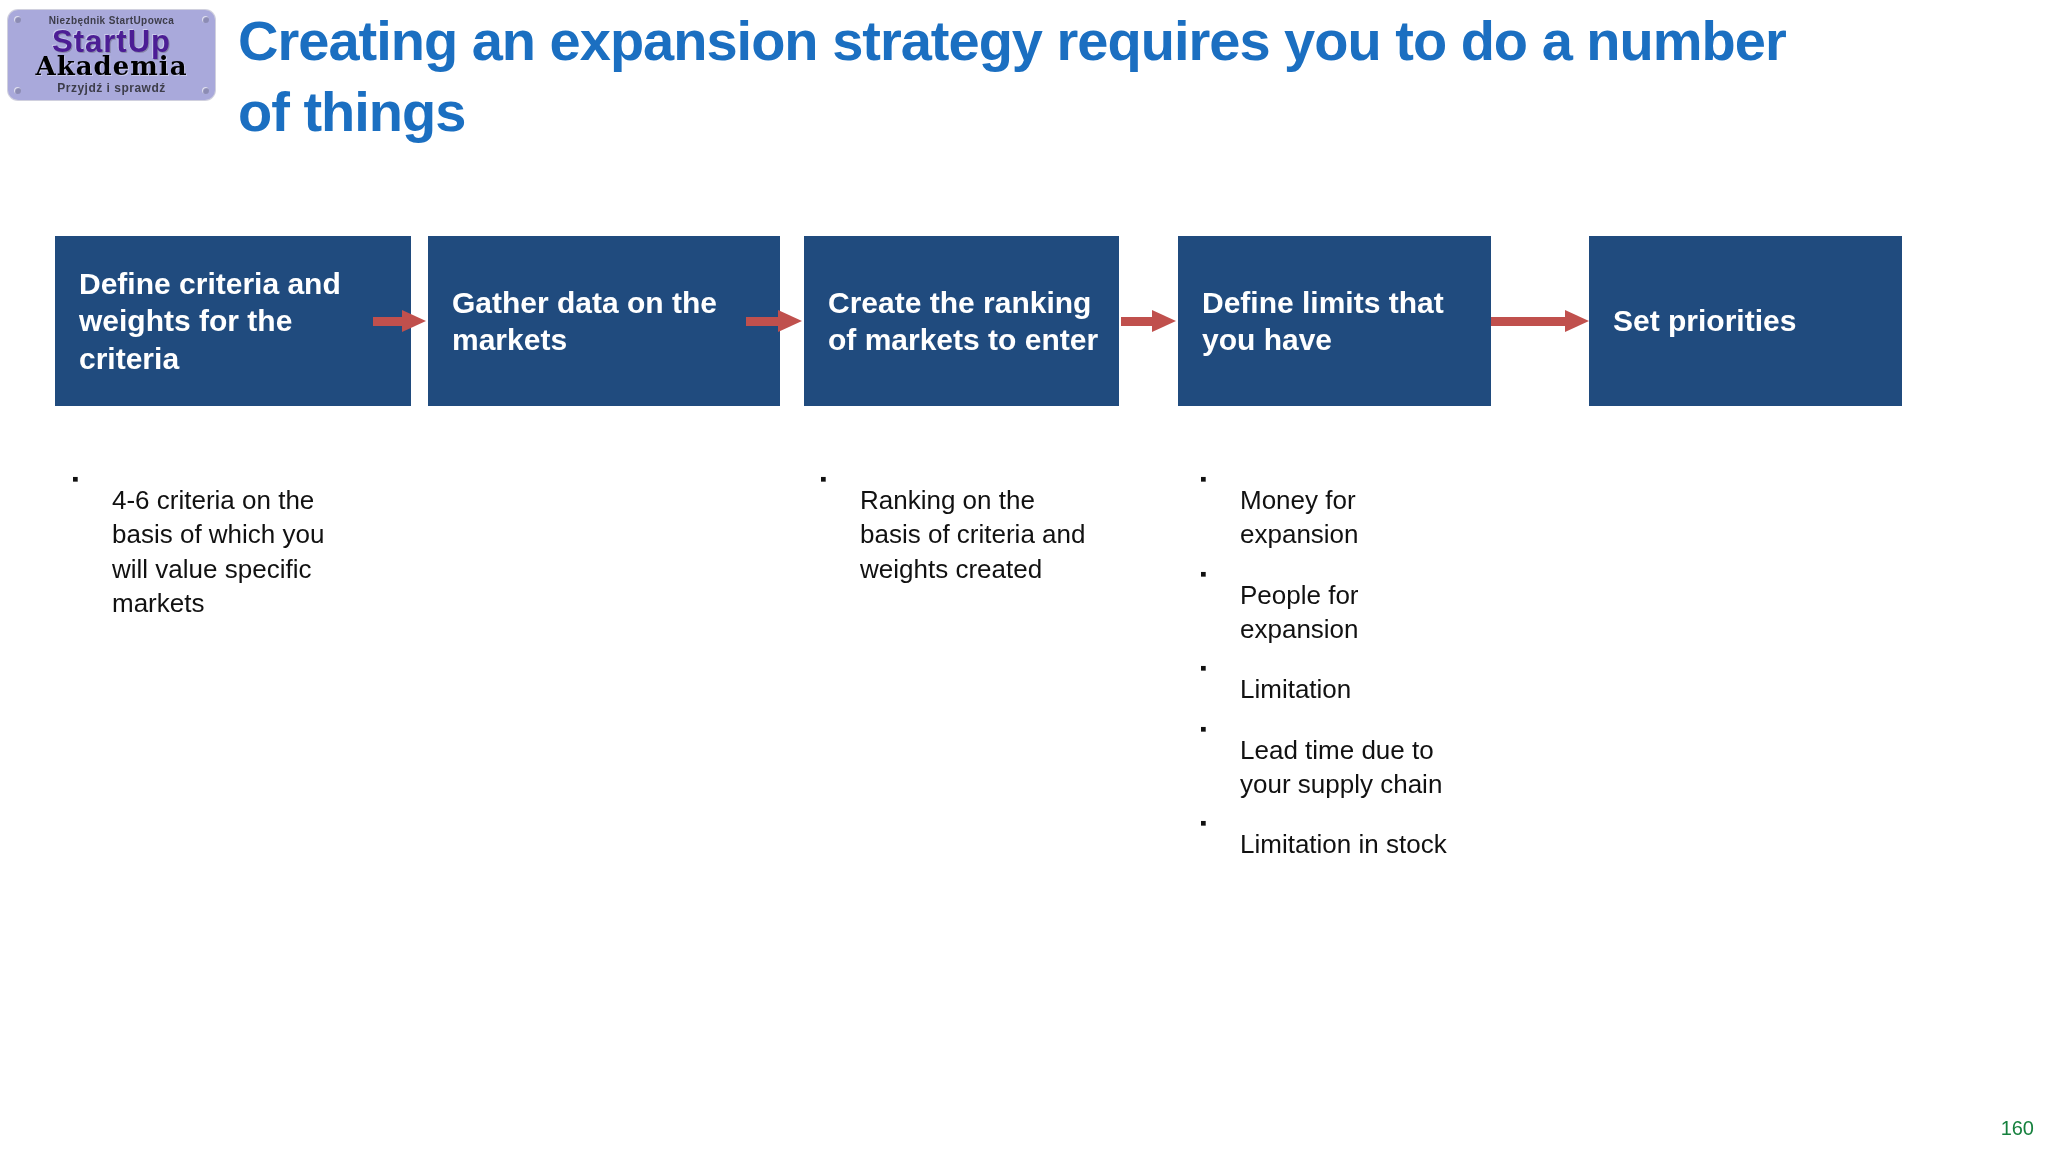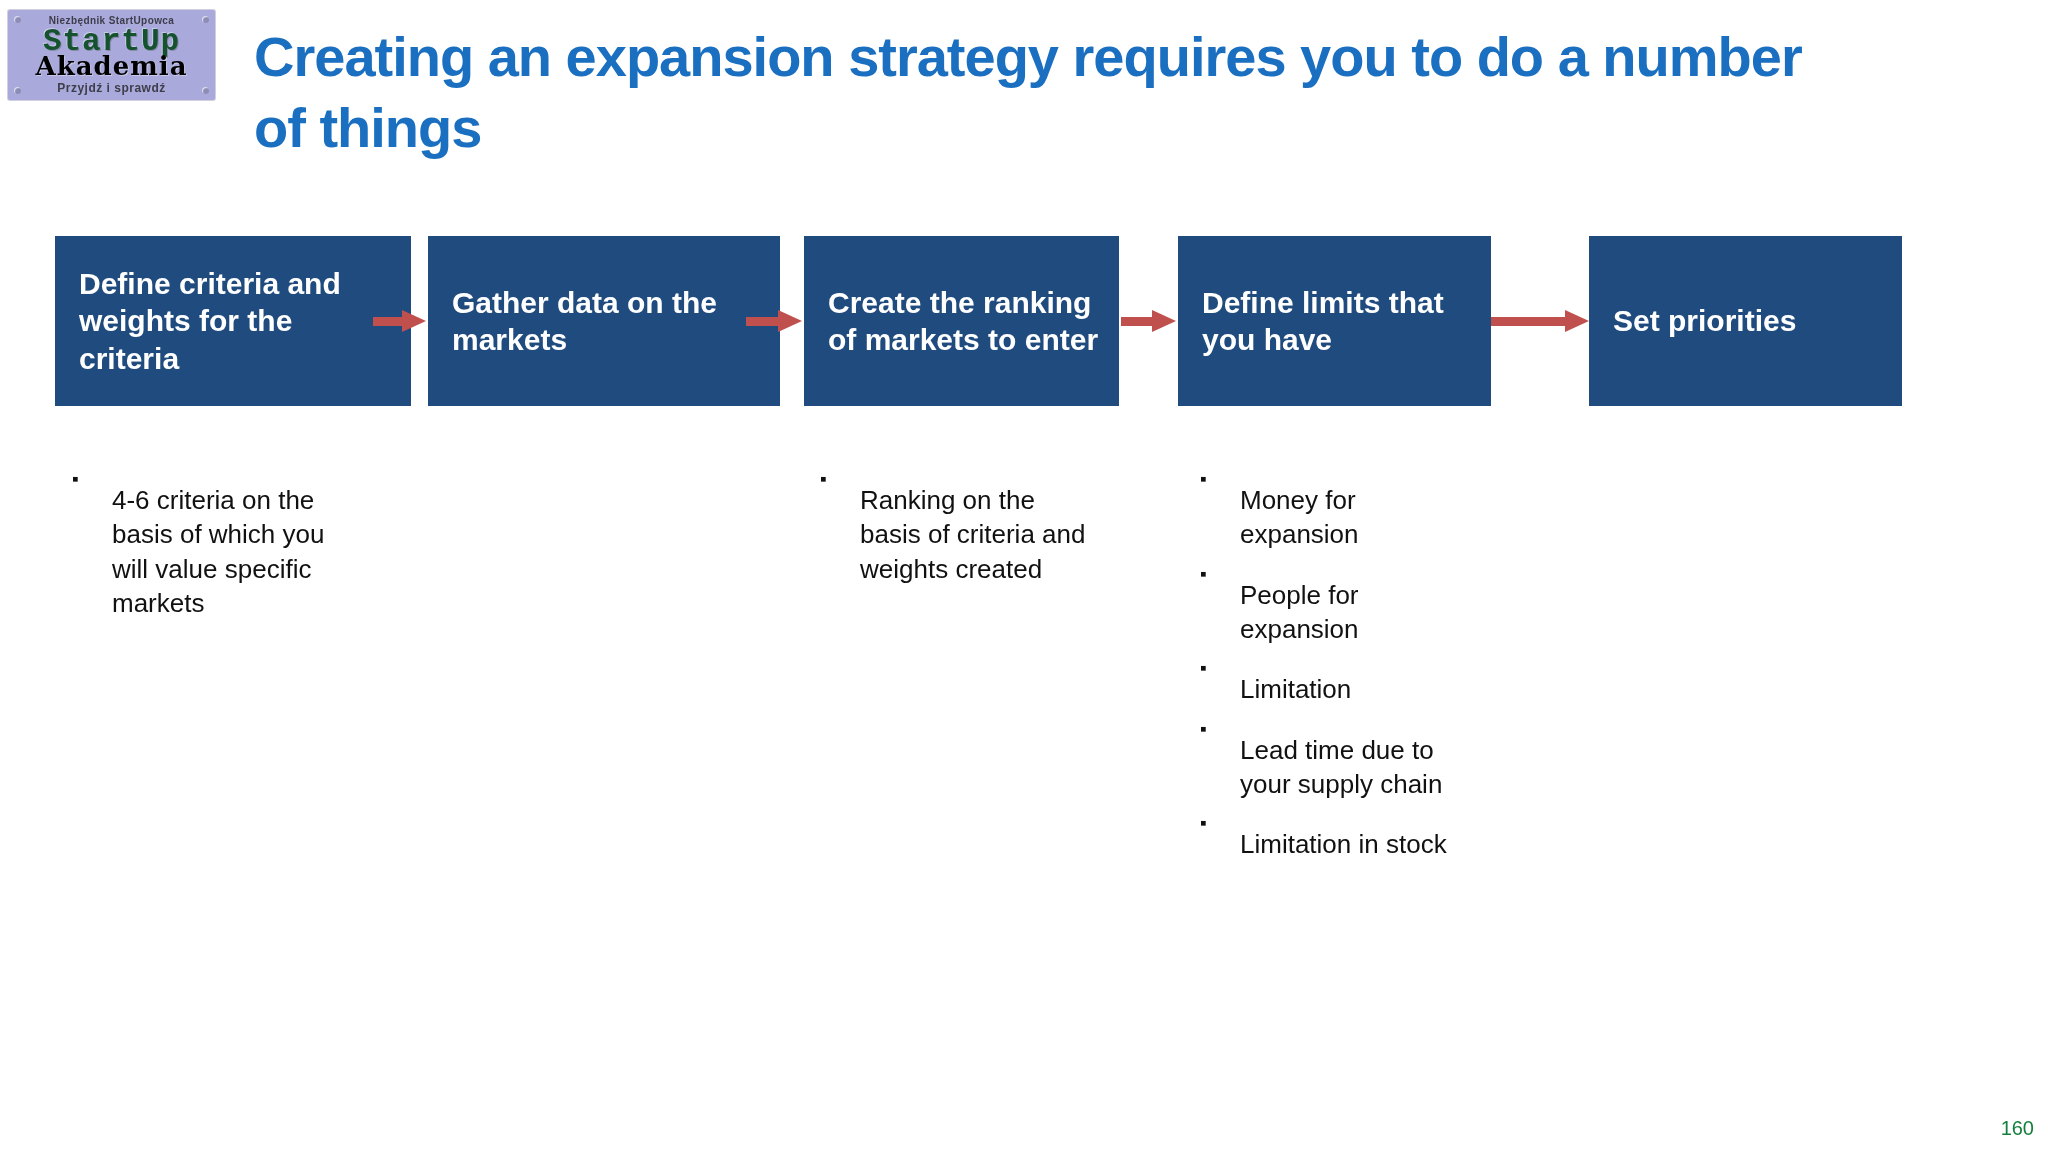--- a/index.html
+++ b/index.html
@@ -5,42 +5,42 @@
   html,body{margin:0;padding:0;}
   body{
     width:2048px;height:1152px;position:relative;background:#ffffff;
     font-family:"Liberation Sans",sans-serif;overflow:hidden;
   }
   .slide{position:absolute;inset:0;}
 
   
   .logo{
     position:absolute;left:8px;top:10px;width:207px;height:90px;
-    background:var(--logo_bg,#A9A9DB);border-radius:2px;
+    background:var(--logo_bg,#A9A9DB);border-radius:10px;
     display:flex;flex-direction:column;align-items:center;justify-content:center;
     box-shadow:0 0 0 1px rgba(120,120,160,.35);
   }
   .logo-top{font-size:10px;font-weight:bold;color:#3d3d4a;letter-spacing:.4px;margin-bottom:1px;}
   .logo-main1{
-    font-family:Liberation Mono, monospace;font-weight:bold;font-size:31px;line-height:.95;
-    color:#14532d;text-shadow:1px 1px 0 #8888aa, -1px -1px 0 #c9c9ea;letter-spacing:1px;
+    font-family:Liberation Sans, sans-serif;font-weight:bold;font-size:31px;line-height:.95;
+    color:#4c1d95;text-shadow:1px 1px 0 #8888aa, -1px -1px 0 #c9c9ea;letter-spacing:1px;
   }
   .logo-main2{
     font-family:"DejaVu Serif",serif;font-weight:bold;font-size:26px;line-height:.95;
     color:#000000;text-shadow:1px 1px 0 #c9c9ea;letter-spacing:1px;margin-top:-2px;
   }
   .logo-bottom{font-size:12px;font-weight:bold;color:#3d3d4a;letter-spacing:.5px;margin-top:2px;}
   .screw{position:absolute;width:7px;height:7px;border-radius:50%;
     background:#8c8cb4;box-shadow:inset 1px 1px 1px #e6e6f7;}
   .s-tl{left:6px;top:6px;} .s-tr{right:6px;top:6px;}
   .s-bl{left:6px;bottom:6px;} .s-br{right:6px;bottom:6px;}
 
   
   .title{
-    position:absolute;left:238px;top:6px;width:1760px;margin:16px;
+    position:absolute;left:238px;top:6px;width:1760px;margin:0;
     font-size:56px;font-weight:bold;line-height:1.26;letter-spacing:-1px;
     color:var(--title,#1B6FC1);white-space:pre-line;
   }
 
   
   .step{
     position:absolute;top:236px;height:170px;background:var(--box,#204B7E);
     color:#ffffff;font-weight:bold;font-size:30px;line-height:1.25;
     display:flex;align-items:center;box-sizing:border-box;
     padding-left:24px;padding-right:10px;white-space:pre-line;

